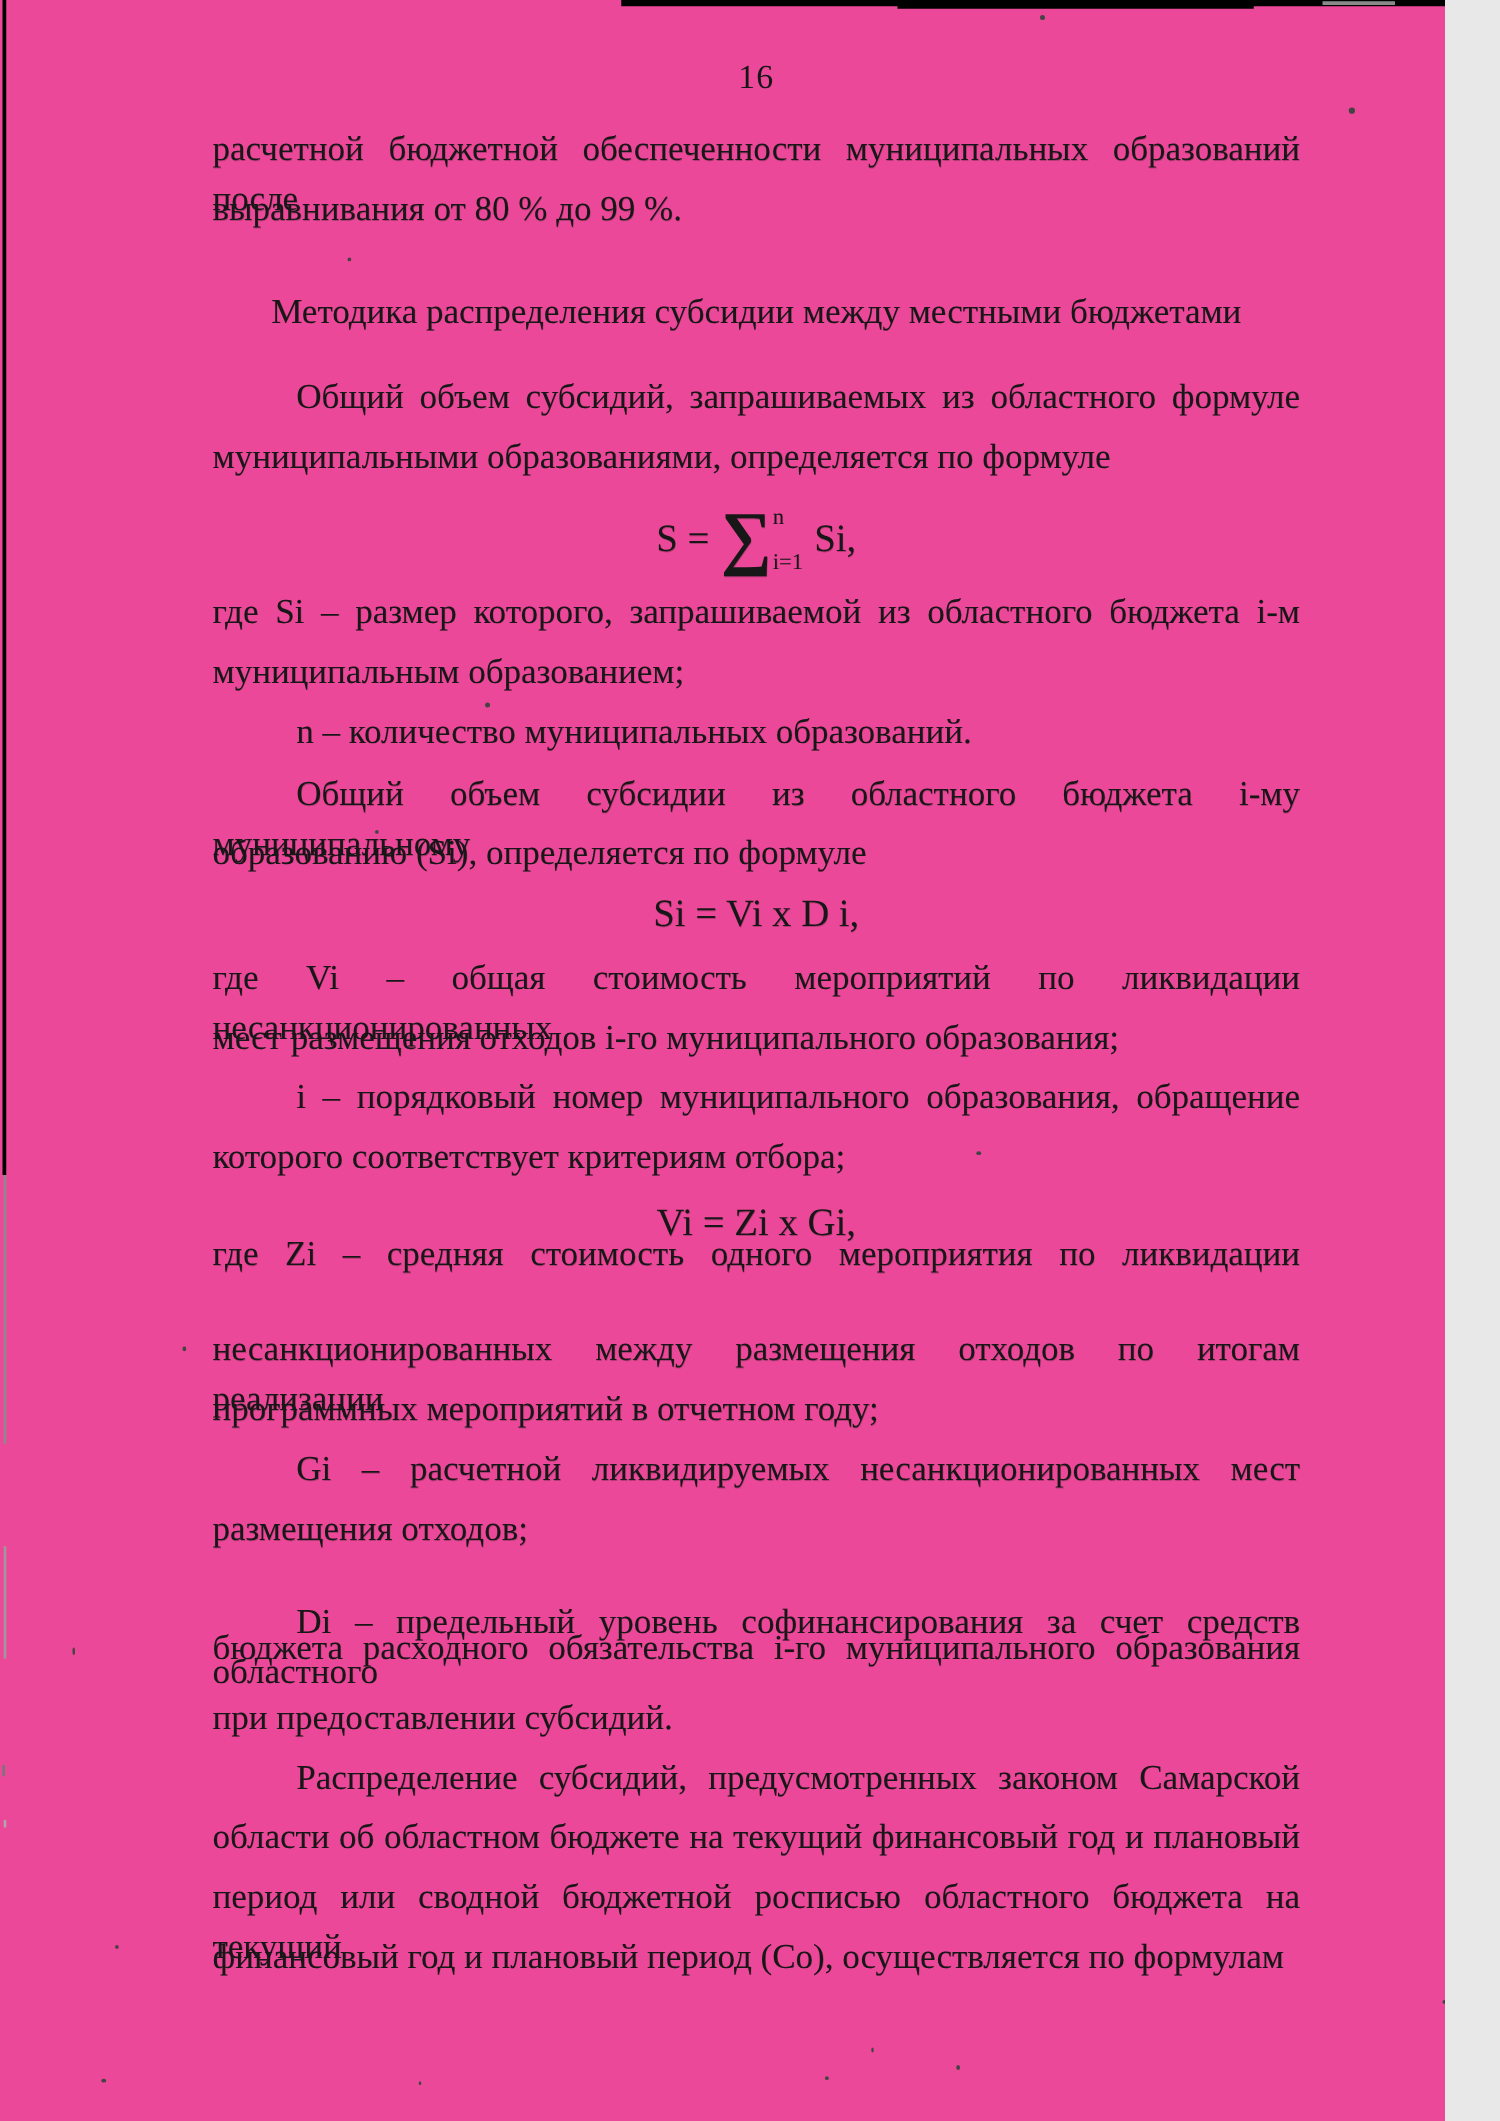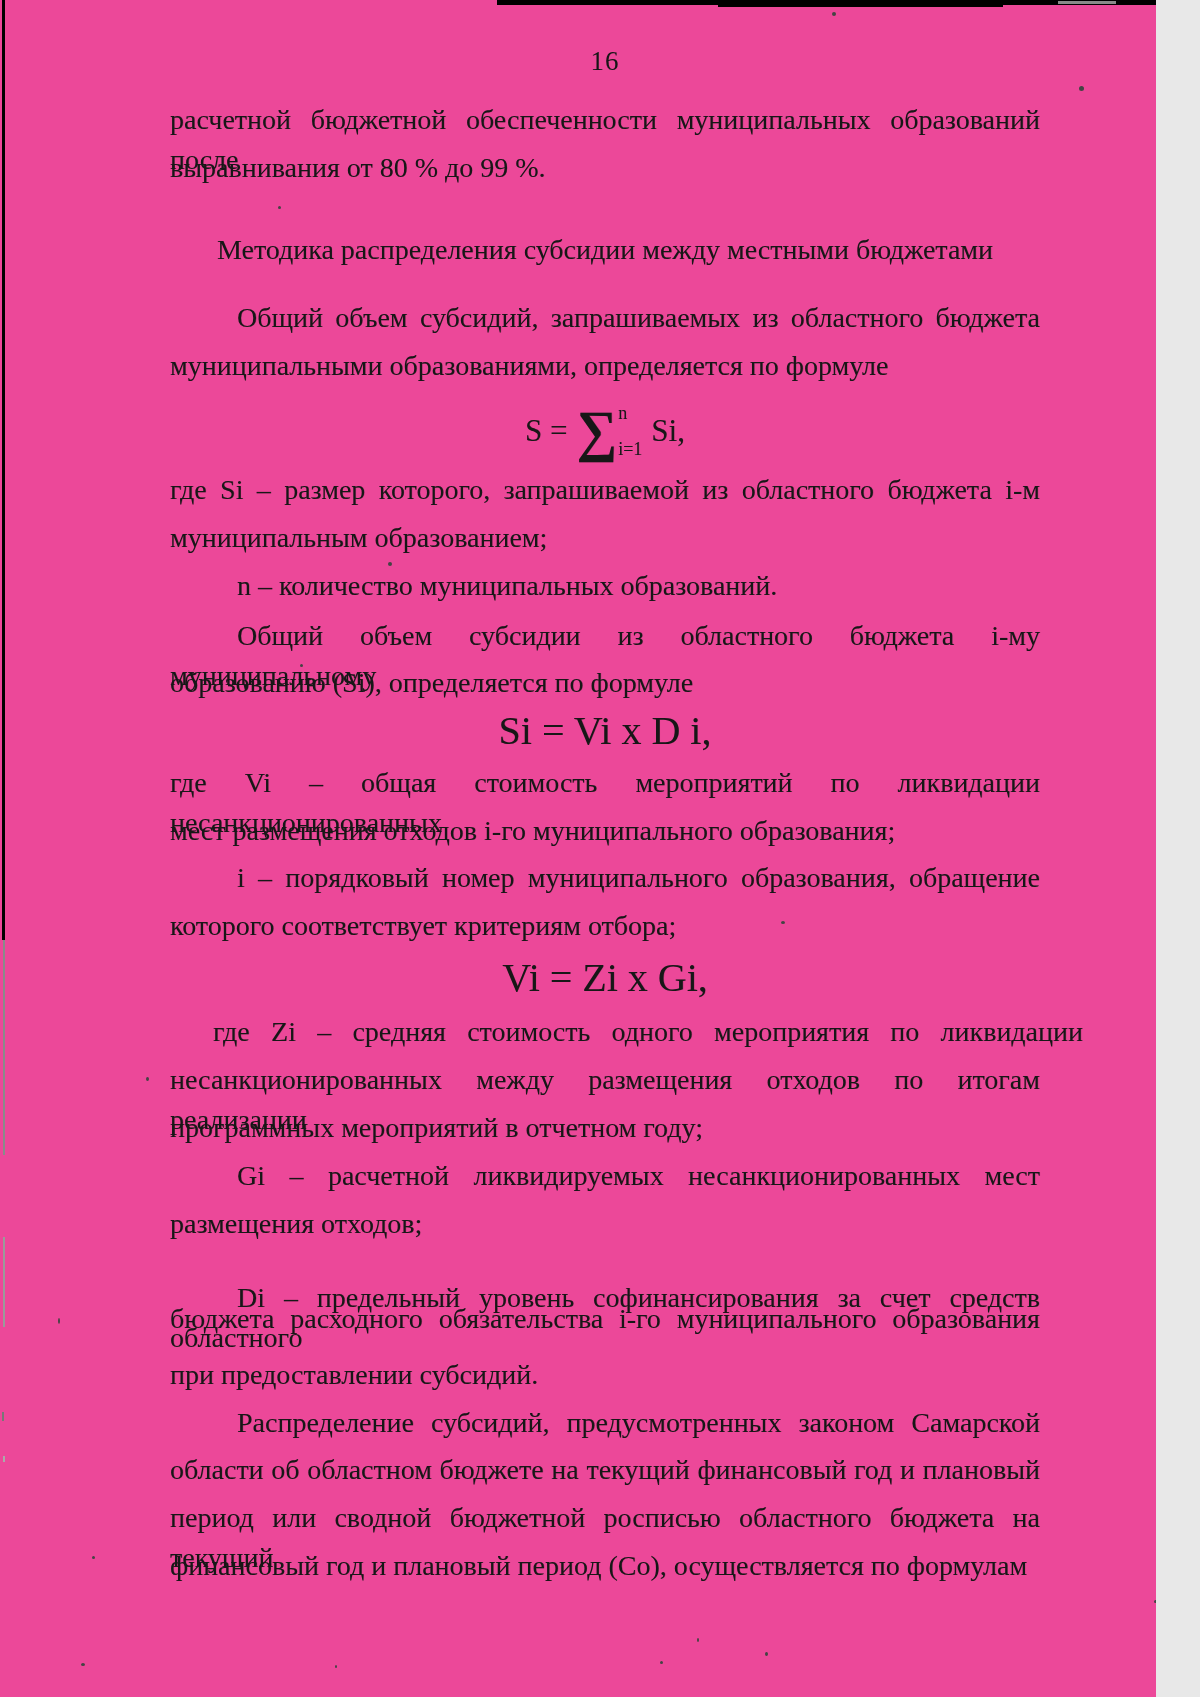--- a/index.html
+++ b/index.html
@@ -18,21 +18,21 @@
   }
   .line {
     position:absolute; left:170px; width:870px;
     font-size:28px; line-height:40px;
     color:#171717;
     text-shadow:0.4px 0.4px 0 rgba(25,25,25,0.28);
   }
   .just   { text-align:justify; text-align-last:justify; }
   .indent { text-indent:67px; }
   .center { text-align:center; }
-  .formula { font-size:40px; }
+  .formula { font-size:31px; }
   .formula-sum {
     display:flex; justify-content:center; align-items:center;
     height:66px; line-height:normal;
   }
   .f-lhs, .f-rhs { font-size:31px; }
   .f-lhs { margin-right:9px; }
   .f-rhs { margin-left:9px; }
   .sigma { font-size:57px; line-height:0.9; font-weight:bold; }
   .sum-limits {
     display:flex; flex-direction:column; justify-content:space-between;
@@ -68,21 +68,21 @@
   <div class="artifact left-dot-1"></div>
   <div class="artifact left-dot-2"></div>
   <div class="artifact right-line"></div>
 
   <div class="page-number">16</div>
 
   <div id="text-layer">
       <div class="line just" style="top: 100px;">расчетной бюджетной обеспеченности муниципальных образований после</div>
       <div class="line " style="top: 148px;">выравнивания от 80 % до 99 %.</div>
       <div class="line center" style="top: 230px;">Методика распределения субсидии между местными бюджетами</div>
-      <div class="line indent just" style="top: 298px;">Общий объем субсидий, запрашиваемых из областного бюджета</div>
+      <div class="line indent just" style="top: 298px;">Общий объем субсидий, запрашиваемых из областного формуле</div>
       <div class="line " style="top: 346px;">муниципальными образованиями, определяется по формуле</div>
       <div class="line formula-sum" style="top: 398px;">
         <span class="f-lhs">S =</span>
         <span class="sigma">∑</span>
         <span class="sum-limits">
           <span class="sum-upper">n</span>
           <span class="sum-lower">i=1</span>
         </span>
         <span class="f-rhs">Si,</span>
       </div>
@@ -90,21 +90,21 @@
       <div class="line " style="top: 518px;">муниципальным образованием;</div>
       <div class="line indent" style="top: 566px;">n – количество муниципальных образований.</div>
       <div class="line indent just" style="top: 616px;">Общий объем субсидии из областного бюджета i-му муниципальному</div>
       <div class="line " style="top: 663px;">образованию (Si), определяется по формуле</div>
       <div class="line center formula" style="top: 711px;">Si = Vi x D i,</div>
       <div class="line just" style="top: 763px;">где Vi – общая стоимость мероприятий по ликвидации несанкционированных</div>
       <div class="line " style="top: 811px;">мест размещения отходов i-го муниципального образования;</div>
       <div class="line indent just" style="top: 858px;">i – порядковый номер муниципального образования, обращение</div>
       <div class="line " style="top: 906px;">которого соответствует критериям отбора;</div>
       <div class="line center formula" style="top: 958px;">Vi = Zi x Gi,</div>
-      <div class="line just" style="top: 1012px; margin-left: 43px;">где Zi – средняя стоимость одного мероприятия по ликвидации</div>
+      <div class="line just" style="top: 984px;">где Zi – средняя стоимость одного мероприятия по ликвидации</div>
       <div class="line just" style="top: 1060px;">несанкционированных между размещения отходов по итогам реализации</div>
       <div class="line " style="top: 1108px;">программных мероприятий в отчетном году;</div>
       <div class="line indent just" style="top: 1156px;">Gi – расчетной ликвидируемых несанкционированных мест</div>
       <div class="line " style="top: 1204px;">размещения отходов;</div>
       <div class="line indent just" style="top: 1251px; margin-top: 27px;">Di – предельный уровень софинансирования за счет средств областного</div>
       <div class="line just" style="top: 1299px;">бюджета расходного обязательства i-го муниципального образования</div>
       <div class="line " style="top: 1355px;">при предоставлении субсидий.</div>
       <div class="line indent just" style="top: 1403px;">Распределение субсидий, предусмотренных законом Самарской</div>
       <div class="line just" style="top: 1450px;">области об областном бюджете на текущий финансовый год и плановый</div>
       <div class="line just" style="top: 1498px;">период или сводной бюджетной росписью областного бюджета на текущий</div>

